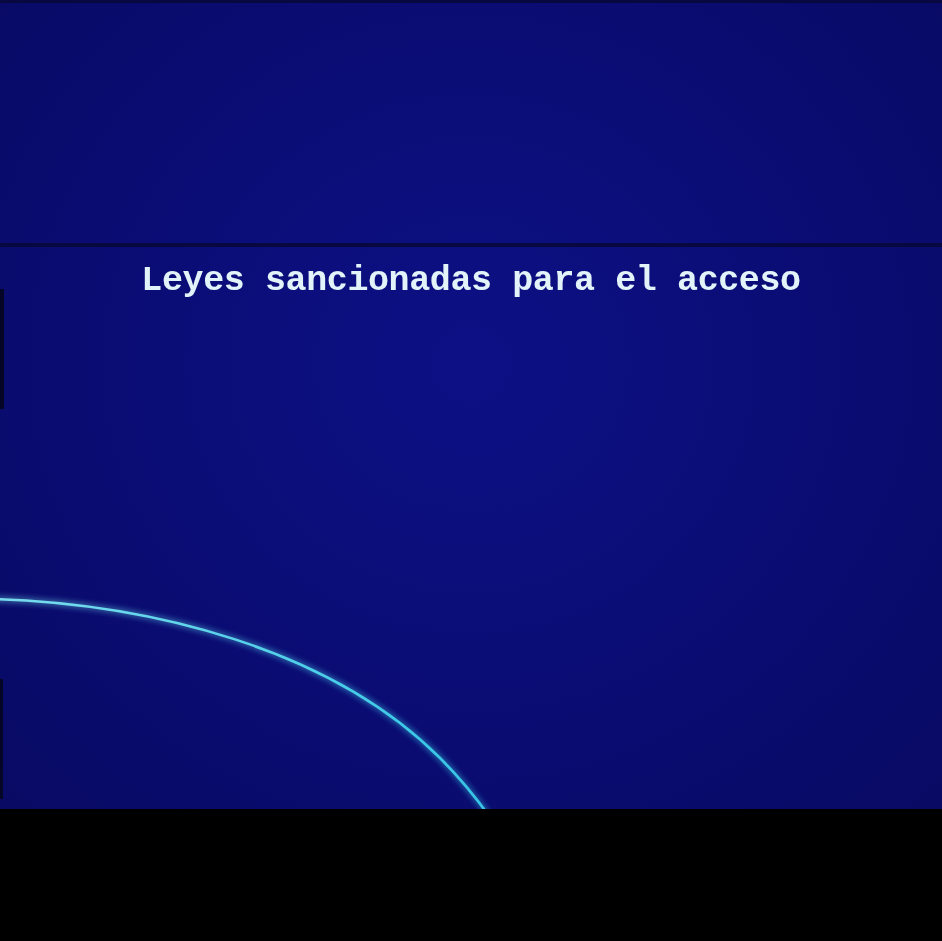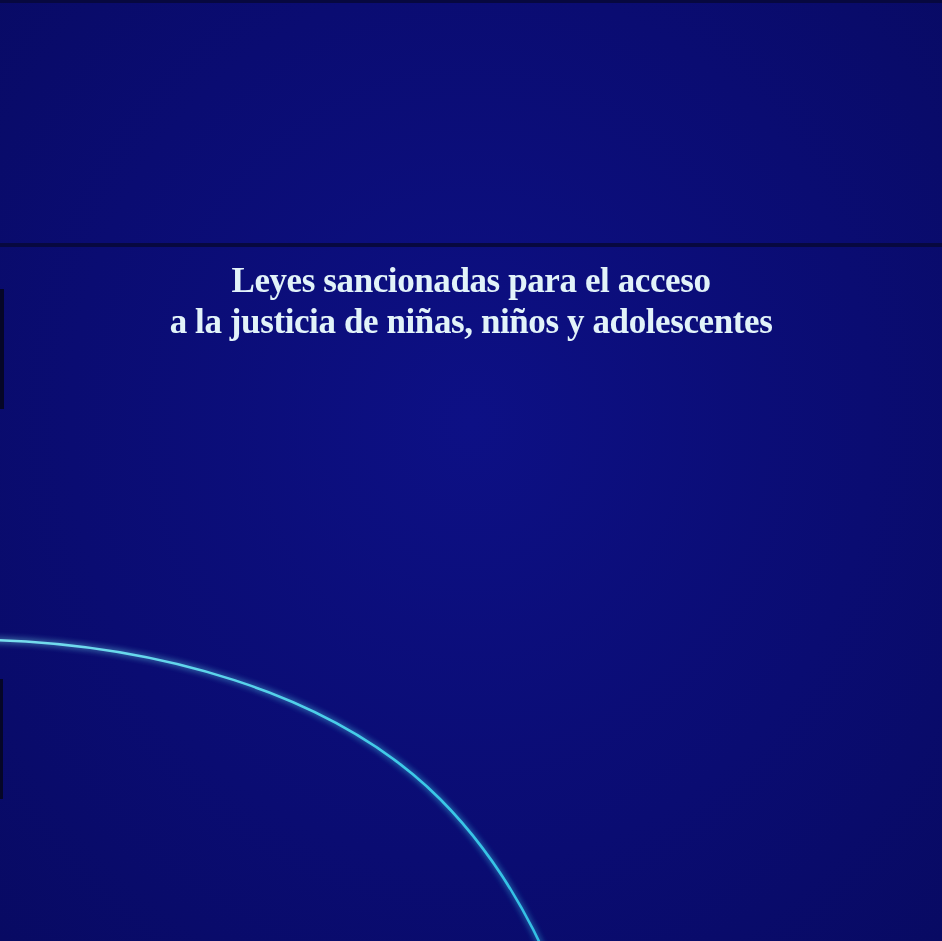--- a/index.html
+++ b/index.html
@@ -4,24 +4,24 @@
 <title>Leyes sancionadas para el acceso a la justicia</title>
 <style>
   html, body {
     margin: 0;
     padding: 0;
     background: #000;
   }
   #infographic {
     position: relative;
     width: 942px;
-    height: 941px;
+    height: 809px;
     background: #7f1d1d;
     overflow: hidden;
-    font-family: Liberation Serif, serif;
+    font-family: Liberation Mono, monospace;
     color: #dceef5;
     -webkit-font-smoothing: antialiased;
   }
   
   #infographic::before {
     content: "";
     position: absolute;
     inset: 0;
     background: radial-gradient(ellipse at 50% 45%, #0d1085 0%, #0a0c72 60%, #080a63 100%);
     pointer-events: none;
@@ -70,21 +70,20 @@
 <div id="infographic">
 
   <div class="edge-bar edge-top"></div>
   <div class="edge-bar edge-left"></div>
   <div class="edge-bar edge-left2"></div>
   <div class="edge-bar edge-bottom"></div>
 
   
   <div class="title-block">
     <div class="title-line">Leyes sancionadas para el acceso</div>
-    <div class="title-line">a la justicia de niñas, niños y adolescentes</div>
   </div>
 
   
   <svg class="curve-svg" viewBox="0 0 942 941">
     <defs>
       <linearGradient id="curveGrad" x1="0" y1="0" x2="1" y2="1">
         <stop offset="0%" stop-color="#7fe9f5"></stop>
         <stop offset="45%" stop-color="#3fd4ee"></stop>
         <stop offset="100%" stop-color="#2bbbe8"></stop>
       </linearGradient>

